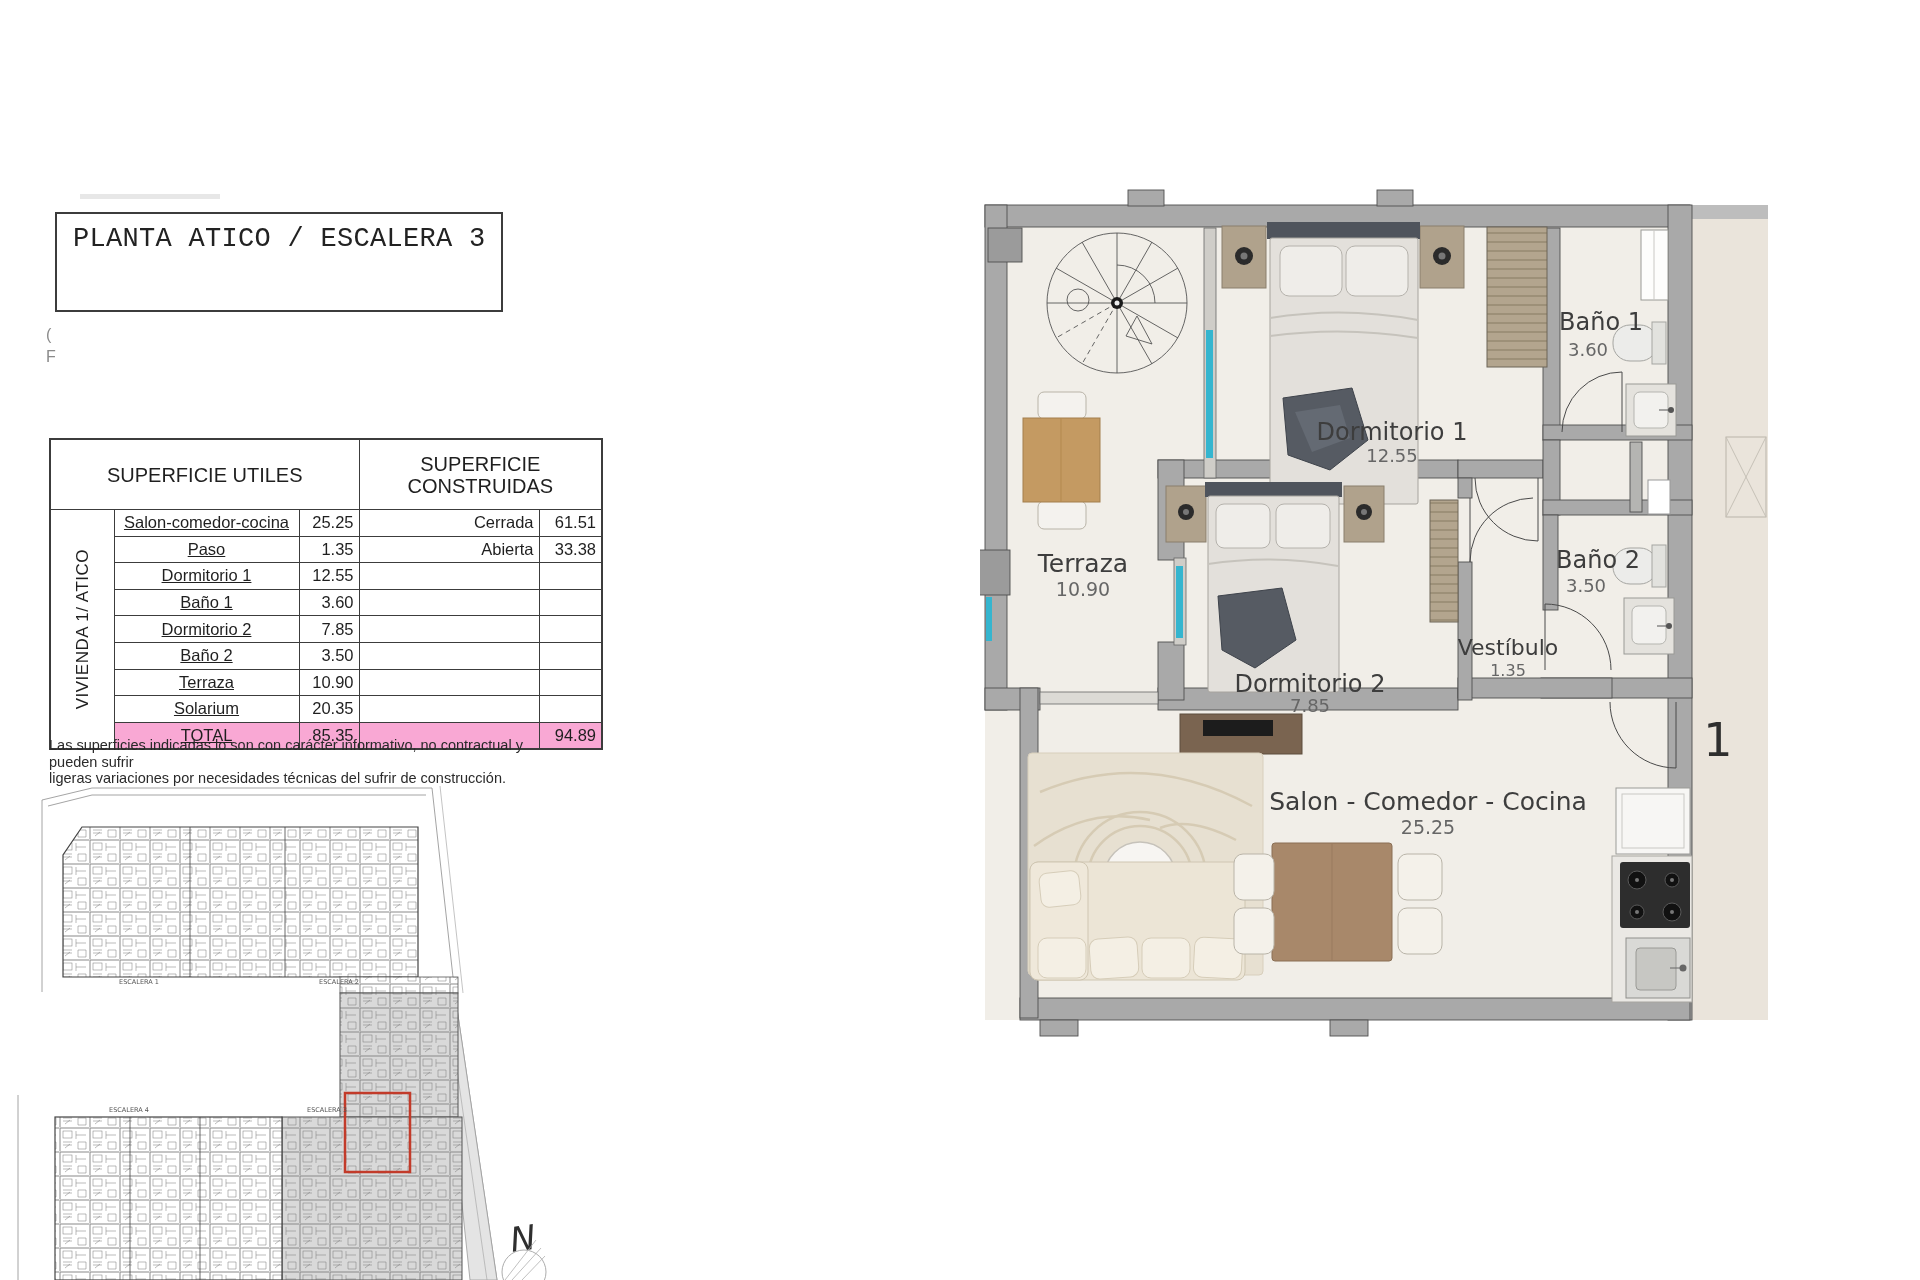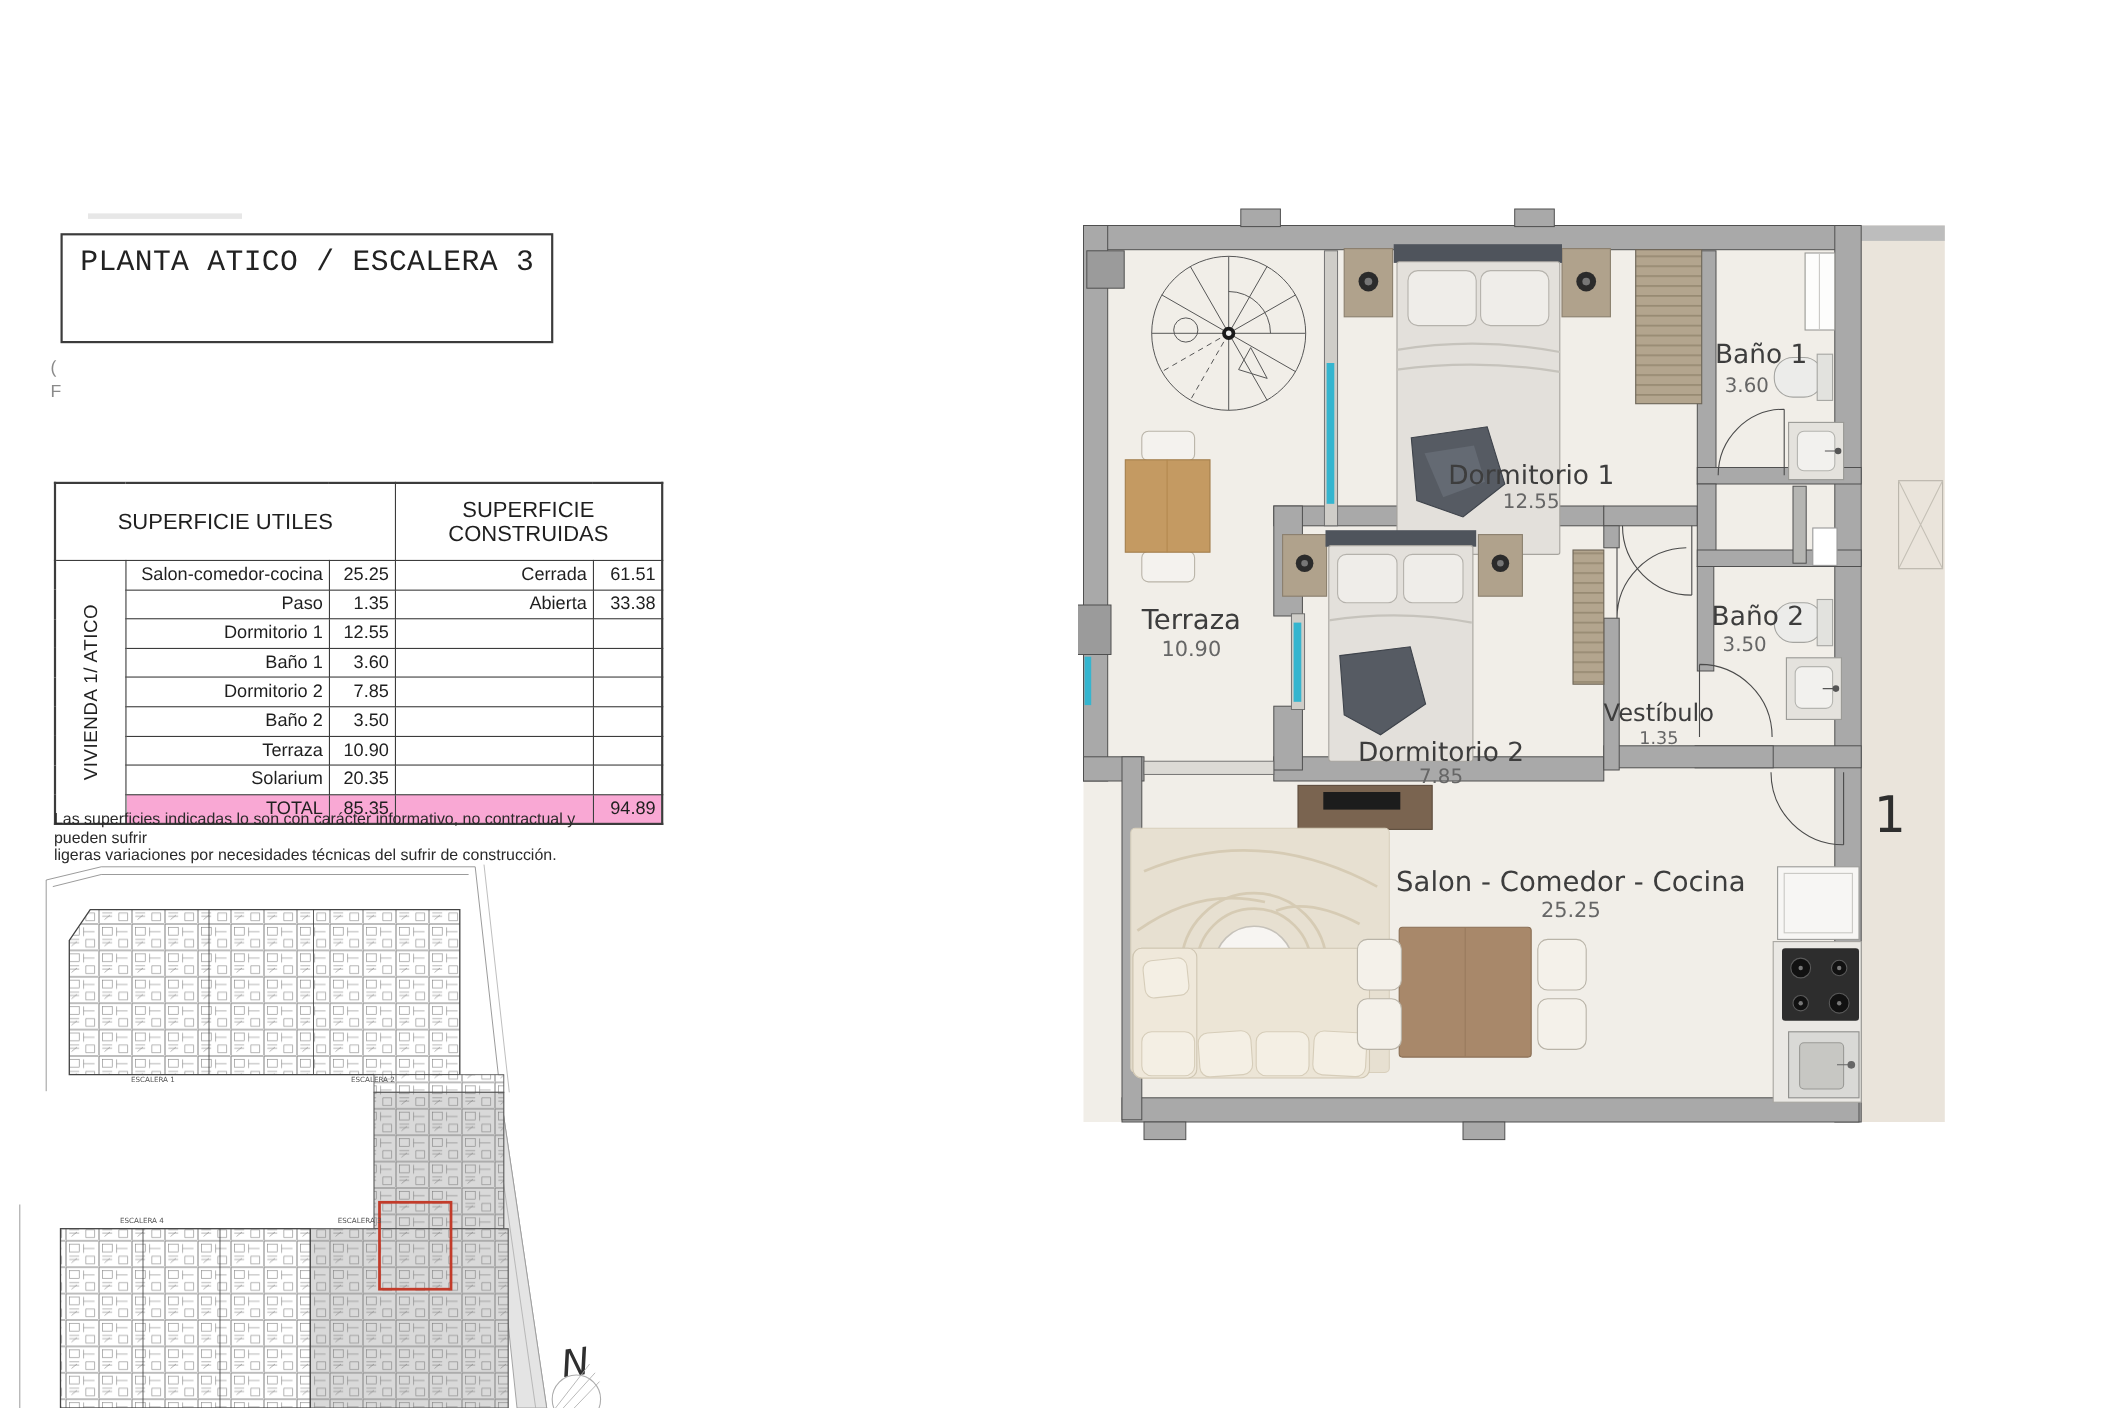--- a/index.html
+++ b/index.html
@@ -14,21 +14,21 @@
   .frag{position:absolute;font-size:16px;color:#8a8a8a;}
   .frag1{left:46px;top:326px;}
   .frag2{left:46px;top:348px;}
 
   
   table.areas{position:absolute;left:49px;top:438px;width:552px;border-collapse:collapse;
               table-layout:fixed;border:2px solid #3c3c3c;}
   table.areas th,table.areas td{border:1px solid #3c3c3c;overflow:hidden;white-space:nowrap;}
   table.areas th{height:67px;font-size:20px;font-weight:400;text-align:center;line-height:1.1;}
   table.areas td{height:25.6px;font-size:16.5px;padding:0 5px;}
-  td.nm{text-align:right;}
+  td.nm{text-align:center;text-decoration:underline;}
   td.vl,td.cl,td.cv{text-align:right;}
   tr.total td{background:#f9a8d4;}
   td.side{background:#fff;text-align:center;vertical-align:middle;}
   .vert{writing-mode:vertical-rl;transform:rotate(180deg);font-size:17px;letter-spacing:.5px;
         margin:0 auto;line-height:1;}
 
   
   .disclaimer{position:absolute;left:49px;top:737px;width:525px;font-size:14.5px;
               line-height:16.5px;color:#2a2a2a;}
 

